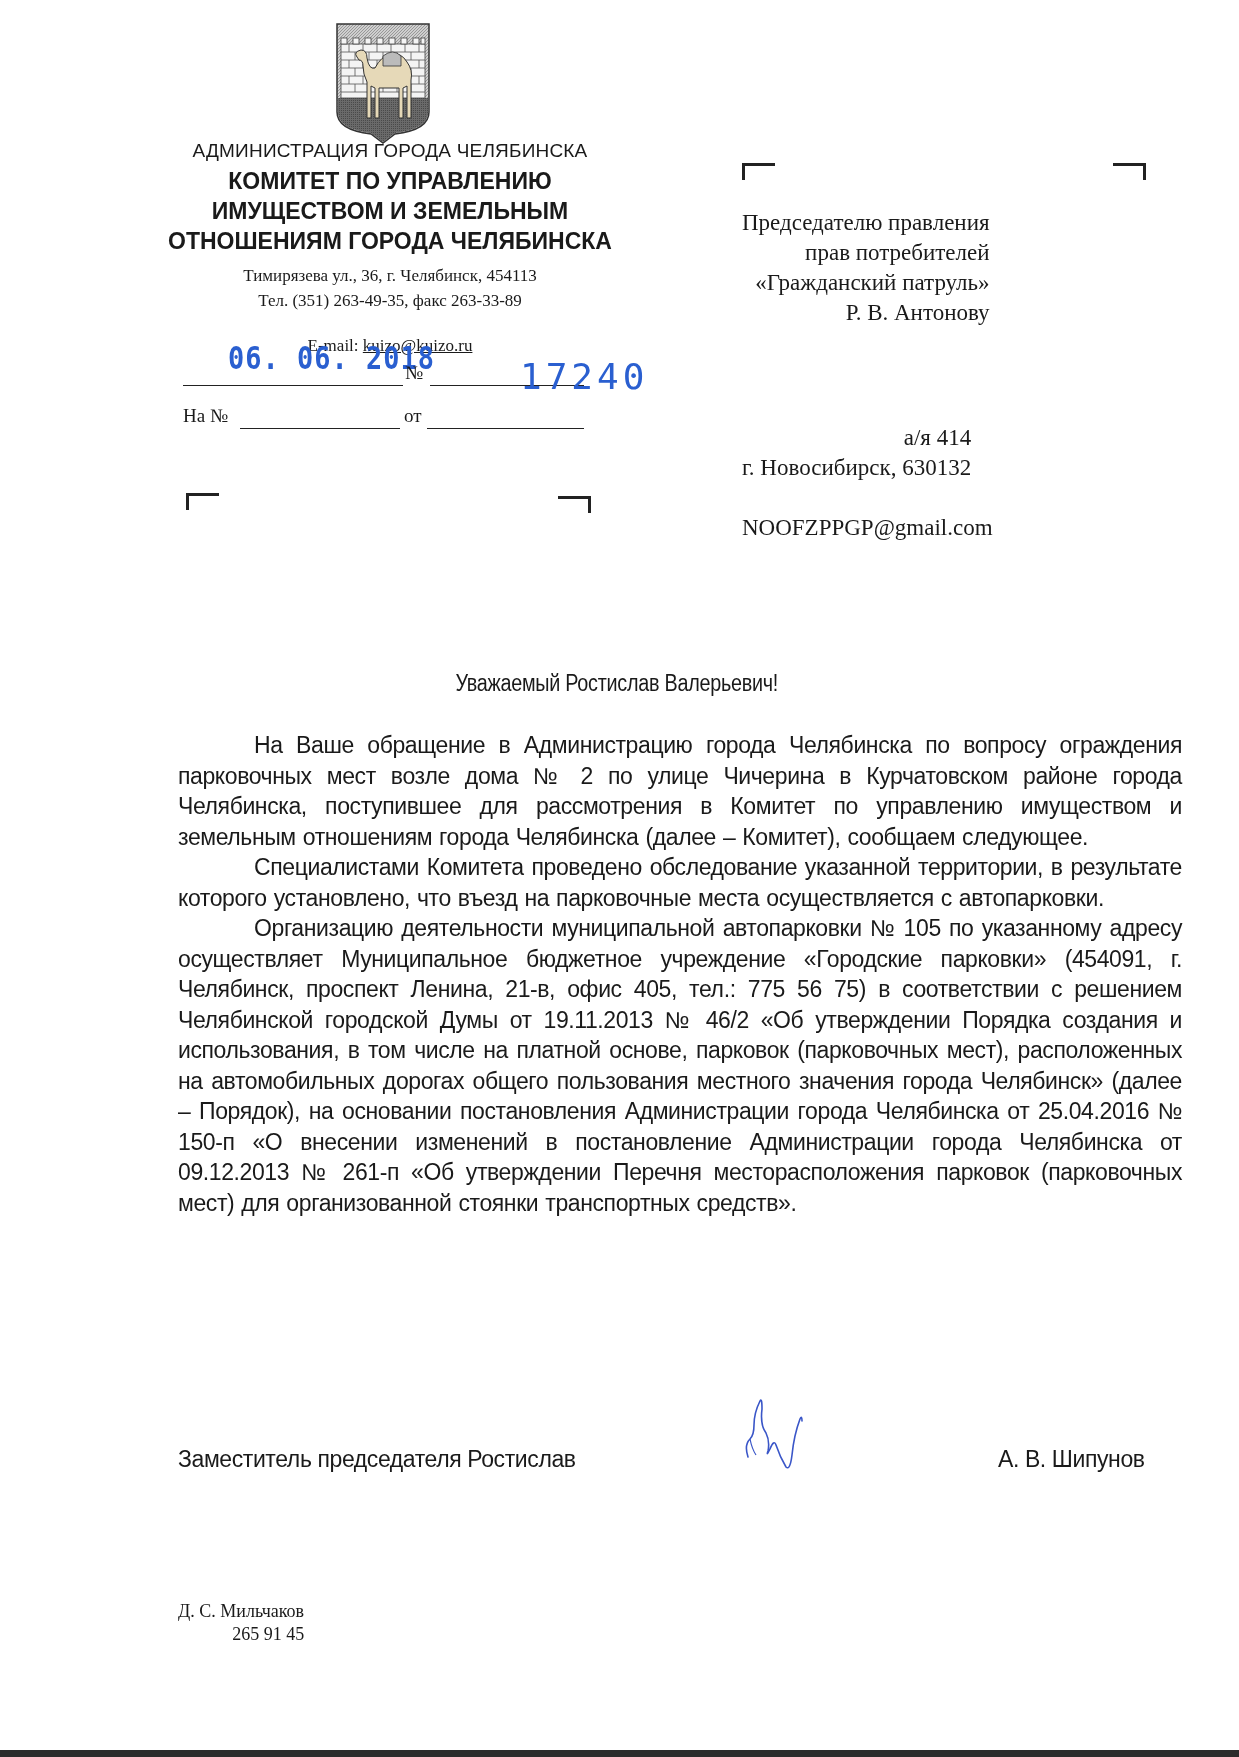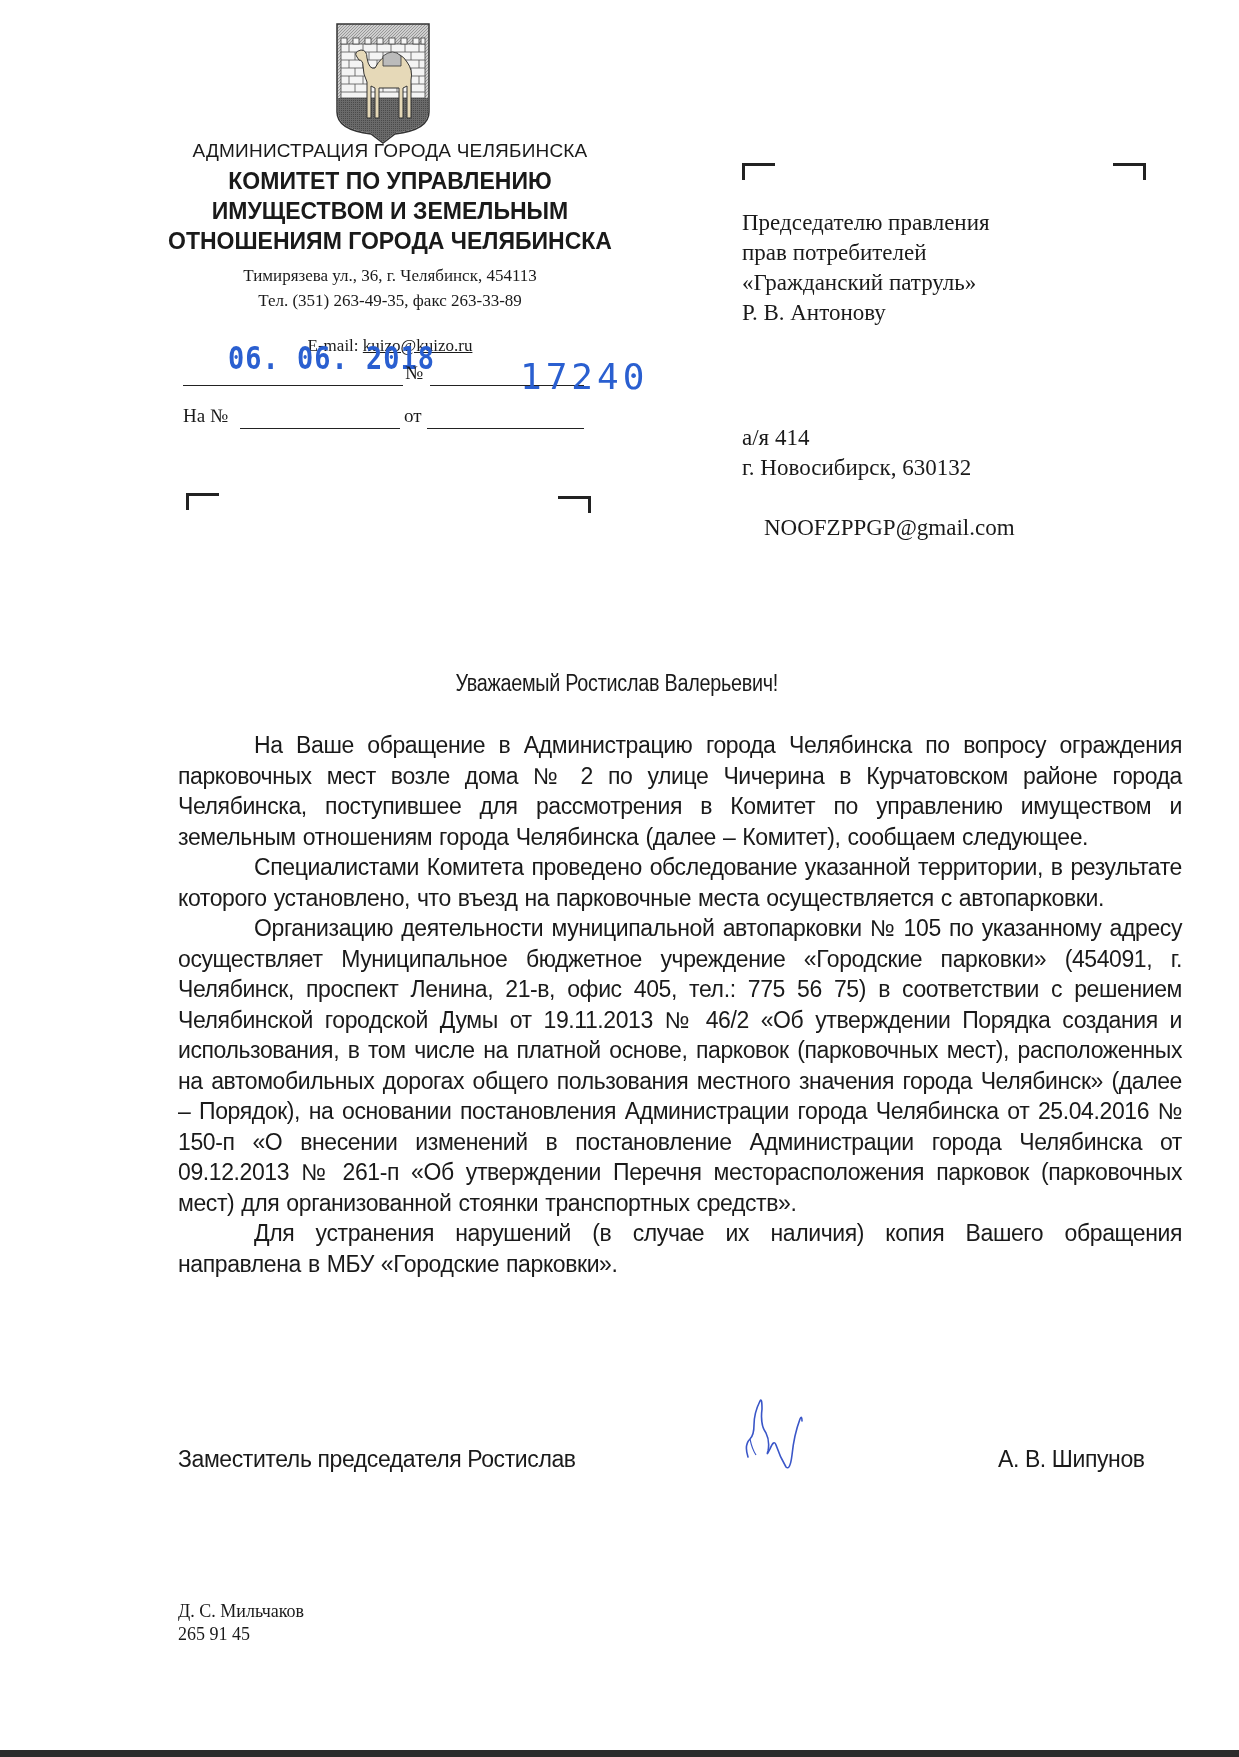--- a/index.html
+++ b/index.html
@@ -1,19 +1,19 @@
 <!DOCTYPE html>
 <html><head>
 <meta charset="utf-8">
 <style>
   html, body { margin: 0; padding: 0; background: #ffffff; }
   body { width: 1239px; height: 1757px; position: relative; overflow: hidden; font-family: "Liberation Serif", serif; color: #1a1a1a; }
   .abs { position: absolute; }
   .sans { font-family: "Liberation Sans", sans-serif; }
-  .serif { font-family: "Liberation Serif", serif; }
+  .serif { font-family: "Liberation Serif", serif; text-align: right; }
 
   
   #coat { left: 335px; top: 22px; width: 96px; width: 96px; height: 122px; }
 
   .hdr-line { left: 130px; width: 520px; text-align: center; white-space: nowrap; }
   #admin { top: 140px; font-size: 19px; letter-spacing: 0.2px; }
   #committee1 { top: 168px; font-size: 23px; font-weight: bold; }
   #committee2 { top: 198px; font-size: 23px; font-weight: bold; }
   #committee3 { top: 228px; font-size: 23px; font-weight: bold; }
   #addr { top: 266px; font-size: 17px; }
@@ -38,21 +38,21 @@
   .bracket.tl { border-top: 3px solid #222; border-left: 3px solid #222; }
   .bracket.tr { border-top: 3px solid #222; border-right: 3px solid #222; }
   #br-hdr-l { left: 186px; top: 493px; }
   #br-hdr-r { left: 558px; top: 496px; }
   #br-addr-l { left: 742px; top: 163px; }
   #br-addr-r { left: 1113px; top: 163px; }
 
   #recipient { left: 742px; top: 208px; font-size: 23px; line-height: 30px; }
   #recipient div { white-space: nowrap; }
   #postal { left: 742px; top: 423px; font-size: 23px; line-height: 30px; }
-  #rcpt-email { left: 742px; top: 515px; font-size: 23px; margin-left: 22px; }
+  #rcpt-email { left: 742px; top: 515px; font-size: 23px; }
 
   #salutation { left: 0; width: 1239px; text-align: center; top: 670px; font-size: 23px; font-family: "Liberation Sans", sans-serif; transform: scaleX(0.86); transform-origin: 600px 0; letter-spacing: -0.3px; }
 
   #body { left: 178px; top: 730px; width: 1004px; font-size: 23px; line-height: 30.5px; font-family: "Liberation Sans", sans-serif; }
   #body p { margin: 0; text-align: justify; text-indent: 76px; letter-spacing: -0.4px; word-spacing: 1px; }
 
   #sign-title { left: 178px; top: 1446px; font-size: 23px; font-family: "Liberation Sans", sans-serif; letter-spacing: -0.4px; }
   #sign-name { left: 998px; top: 1446px; font-size: 23px; font-family: "Liberation Sans", sans-serif; letter-spacing: -0.4px; }
   #signature { left: 740px; top: 1395px; width: 80px; height: 78px; }
 
@@ -137,21 +137,20 @@
   <div>г. Новосибирск, 630132</div>
 </div>
 <div id="rcpt-email" class="abs serif">NOOFZPPGP@gmail.com</div>
 
 <div id="salutation" class="abs">Уважаемый Ростислав Валерьевич!</div>
 
 <div id="body" class="abs">
   <p>На Ваше обращение в Администрацию города Челябинска по вопросу ограждения парковочных мест возле дома № 2 по улице Чичерина в Курчатовском районе города Челябинска, поступившее для рассмотрения в Комитет по управлению имуществом и земельным отношениям города Челябинска (далее – Комитет), сообщаем следующее.</p>
   <p>Специалистами Комитета проведено обследование указанной территории, в результате которого установлено, что въезд на парковочные места осуществляется с автопарковки.</p>
   <p>Организацию деятельности муниципальной автопарковки № 105 по указанному адресу осуществляет Муниципальное бюджетное учреждение «Городские парковки» (454091, г. Челябинск, проспект Ленина, 21-в, офис 405, тел.: 775 56 75) в соответствии с решением Челябинской городской Думы от 19.11.2013 № 46/2 «Об утверждении Порядка создания и использования, в том числе на платной основе, парковок (парковочных мест), расположенных на автомобильных дорогах общего пользования местного значения города Челябинск» (далее – Порядок), на основании постановления Администрации города Челябинска от 25.04.2016 № 150-п «О внесении изменений в постановление Администрации города Челябинска от 09.12.2013 № 261-п «Об утверждении Перечня месторасположения парковок (парковочных мест) для организованной стоянки транспортных средств».</p>
-  <p>Для  устранения нарушений (в случае их наличия) копия Вашего обращения направлена в МБУ «Городские парковки».</p>
 </div>
 
 <div id="sign-title" class="abs">Заместитель председателя Ростислав</div>
 <svg id="signature" class="abs" viewBox="0 0 80 78" xmlns="http://www.w3.org/2000/svg">
   <path d="M8 62 Q4 50 10 44 Q14 40 14 30 Q14 18 20 6 Q22 2 22 14 Q20 30 26 38 Q30 46 28 56 Q26 62 30 54 Q34 44 36 50 Q40 62 46 72 Q50 76 52 60 Q54 40 60 24 Q62 20 62 26" fill="none" stroke="#3a56c8" stroke-width="1.6" stroke-linecap="round" stroke-linejoin="round"></path>
   <path d="M10 44 Q12 54 16 60" fill="none" stroke="#3a56c8" stroke-width="1.2"></path>
 </svg>
 <div id="sign-name" class="abs">А. В. Шипунов</div>
 
 <div id="executor" class="abs serif">

